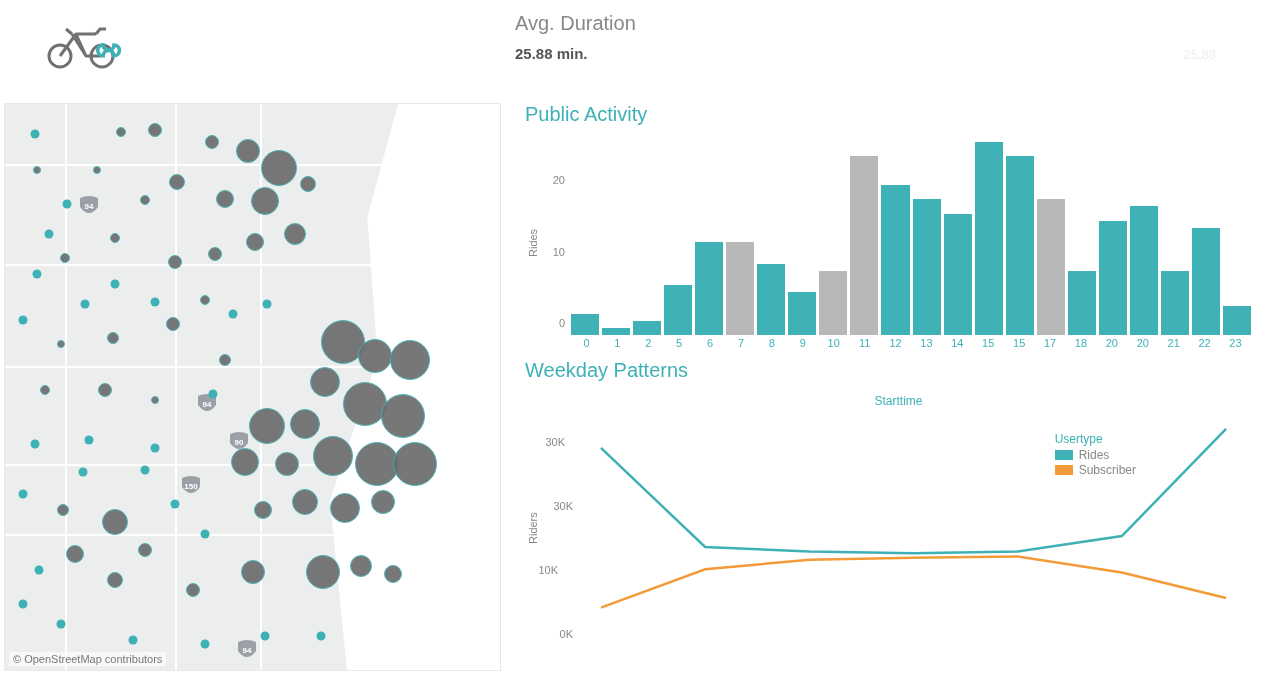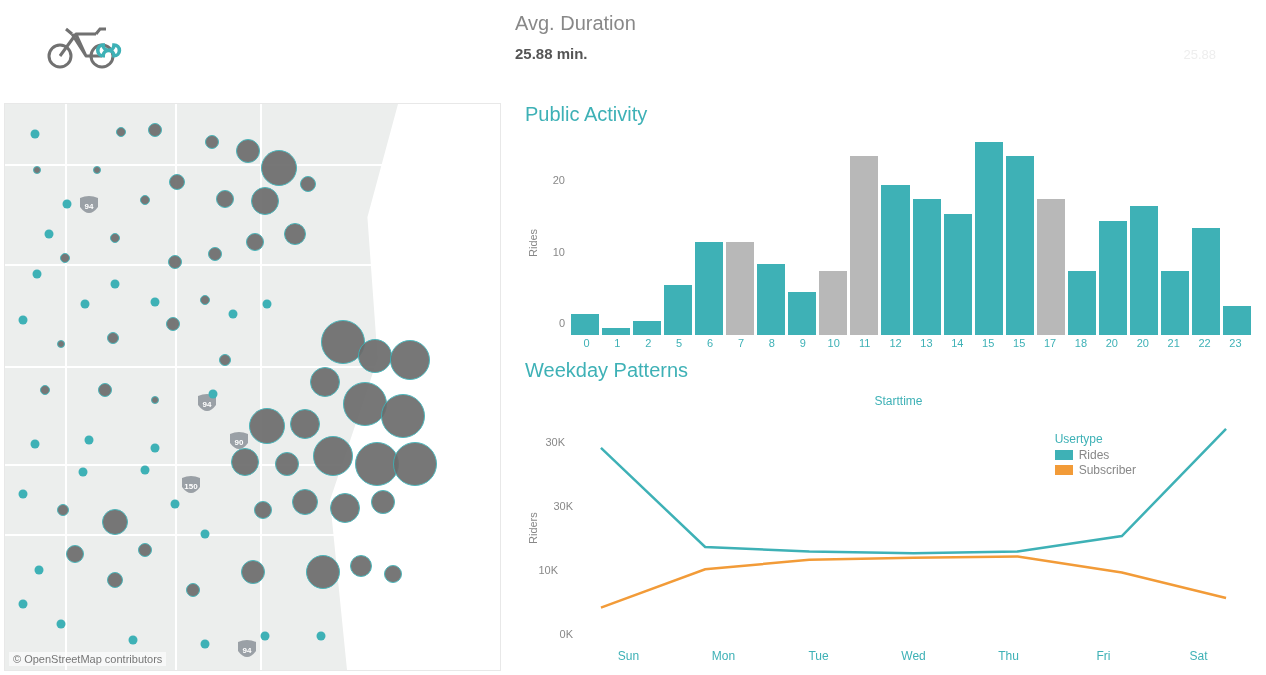--- a/index.html
+++ b/index.html
@@ -385,27 +385,18 @@
           <div class="line-yaxis" id="line-yticks">
               <div class="ytick" style="bottom: 0%; right: 4px;">0K</div>
               <div class="ytick" style="bottom: 27.7778%; right: 19px;">10K</div>
               <div class="ytick" style="bottom: 55.5556%; right: 4px;">30K</div>
               <div class="ytick" style="bottom: 83.3333%; right: 12px;">30K</div>
             </div>
           <div class="line-plot"><svg class="lines" id="line-svg" preserveAspectRatio="none" viewBox="0 0 100 100">
                 <polyline points="3,13.888888888888886 18.666666666666664,56.94444444444444 34.33333333333333,58.88888888888889 50,59.72222222222222 65.66666666666666,58.88888888888889 81.33333333333334,52.22222222222222 97,5.555555555555557" fill="none" stroke="#3eb1b6" stroke-width="1" vector-effect="non-scaling-stroke" style="stroke-width: 2.5px;"></polyline>
                 <polyline points="3,83.33333333333334 18.666666666666664,66.66666666666667 34.33333333333333,62.5 50,61.666666666666664 65.66666666666666,61.11111111111111 81.33333333333334,68.05555555555556 97,79.16666666666666" fill="none" stroke="#f29b38" stroke-width="1" vector-effect="non-scaling-stroke" style="stroke-width: 2.5px;"></polyline>
               </svg></div>
-          <div class="line-xaxis" id="line-xticks">
-              <div class="line-xtick">Sun</div>
-              <div class="line-xtick">Mon</div>
-              <div class="line-xtick">Tue</div>
-              <div class="line-xtick">Wed</div>
-              <div class="line-xtick">Thu</div>
-              <div class="line-xtick">Fri</div>
-              <div class="line-xtick">Sat</div>
-            </div>
         </div>
       </div>
     </div>
 
   </div>
 </div>
 
 </body></html>

